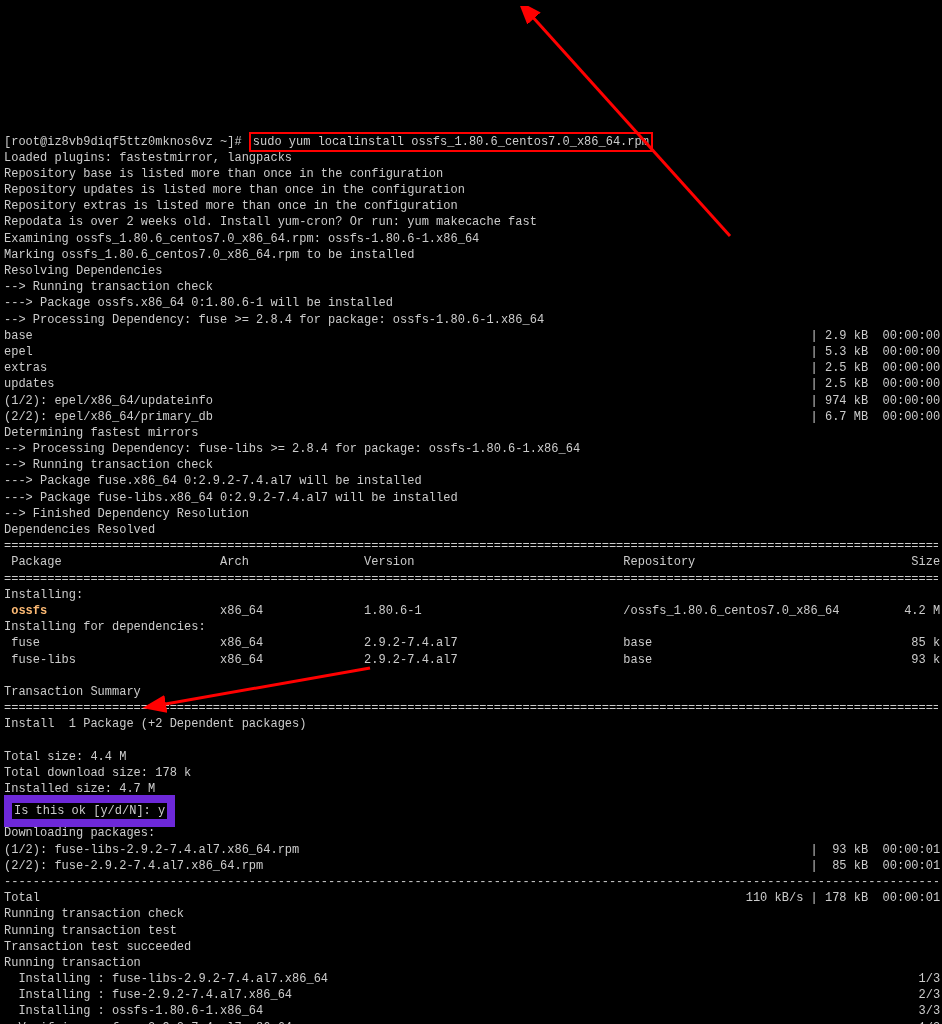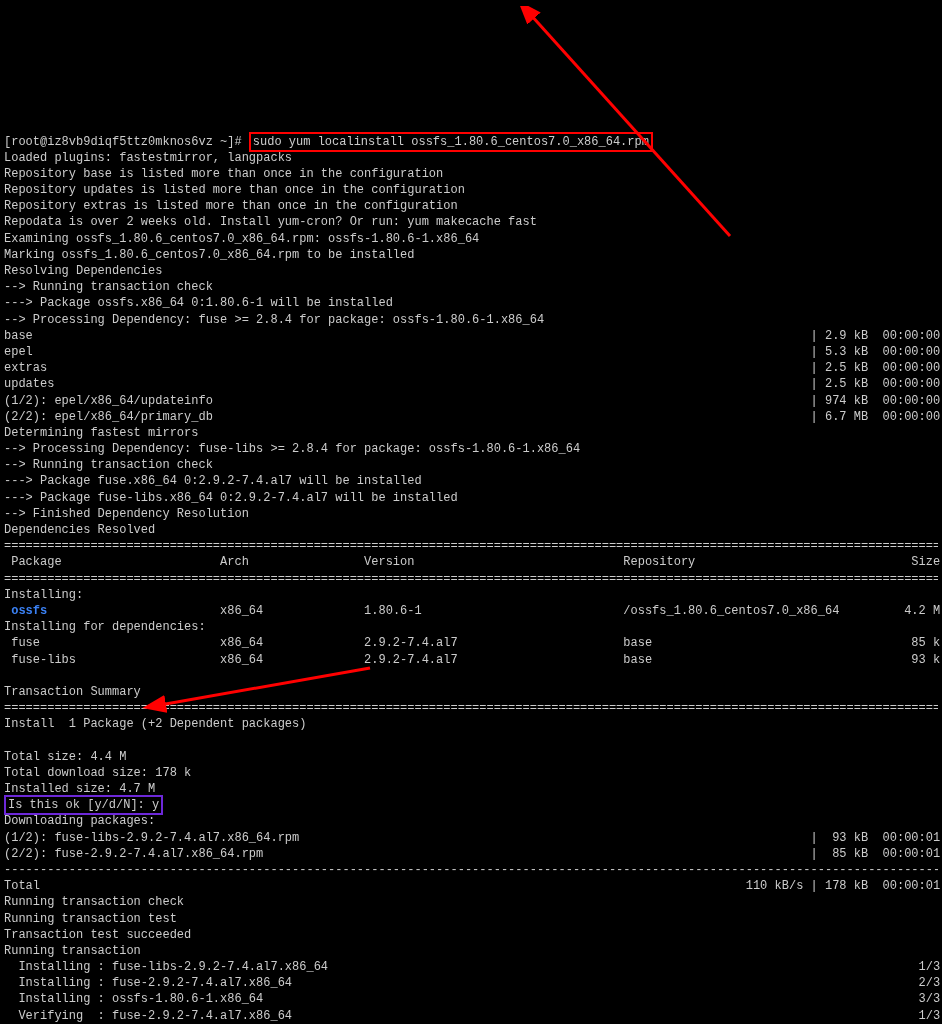--- a/index.html
+++ b/index.html
@@ -17,25 +17,25 @@
   }
   .line { white-space: pre; }
   .highlight1 {
     display: inline-block;
     border: 2px solid #f00;
     padding: 0 2px;
     margin: -2px 0;
   }
   .highlight2 {
     display: inline-block;
-    border: 2px solid #6d28d9;
+    border: 8px solid #6d28d9;
     padding: 0 2px;
     margin: -2px 0;
   }
-  .bold { font-weight: bold; color: #3b82f6; }
+  .bold { font-weight: bold; color: #fdba74; }
   svg.arrow { position: absolute; pointer-events: none; }
   .sep { overflow: hidden; display: block; }
 </style>
 </head>
 <body>
 
 
 
 
 <svg class="arrow" style="left:520px;top:6px;" width="220" height="240">

